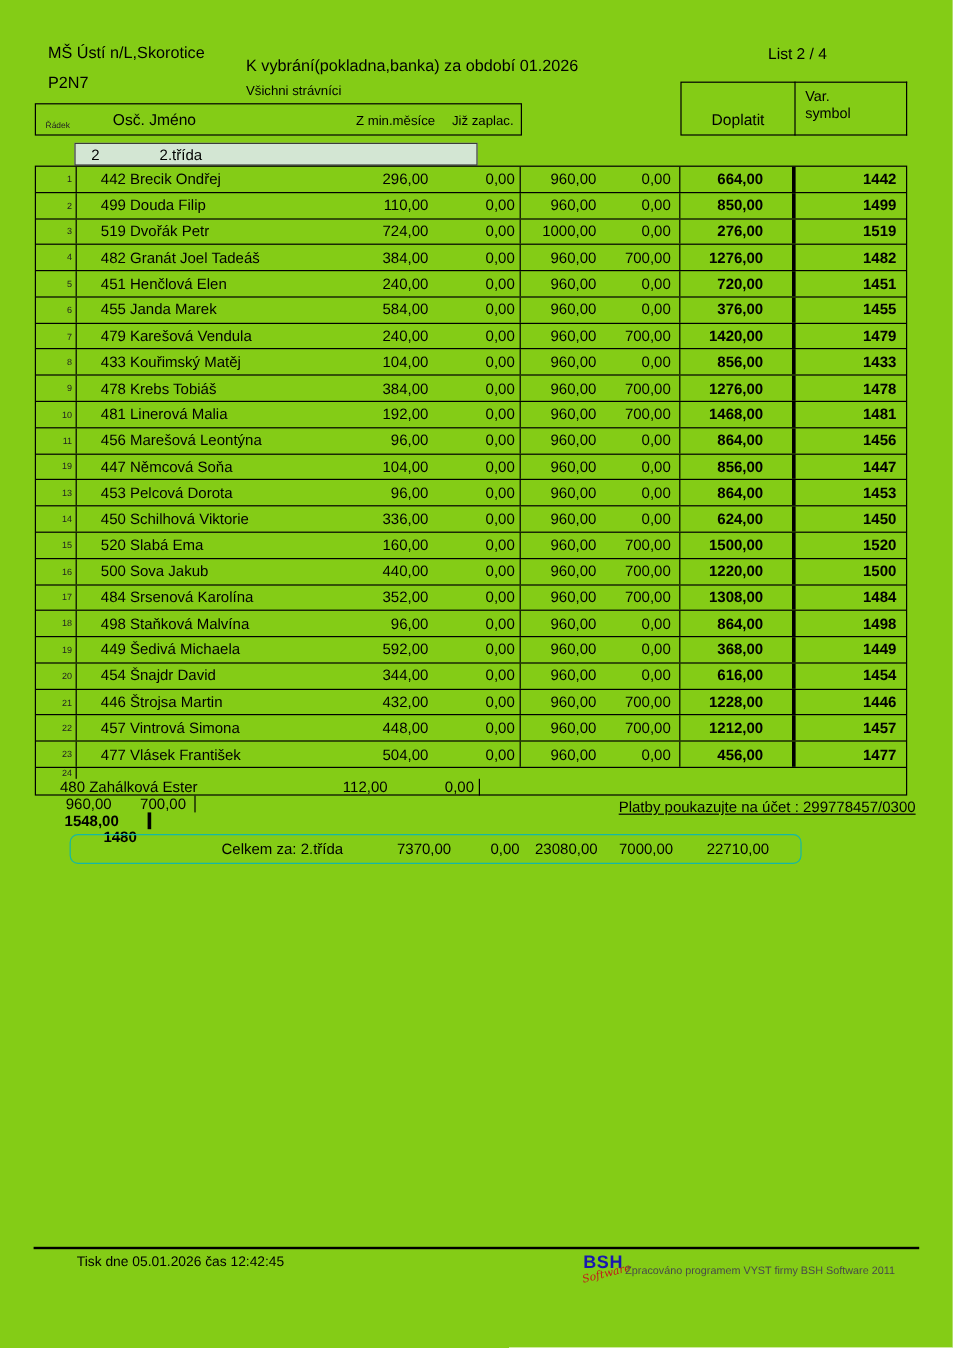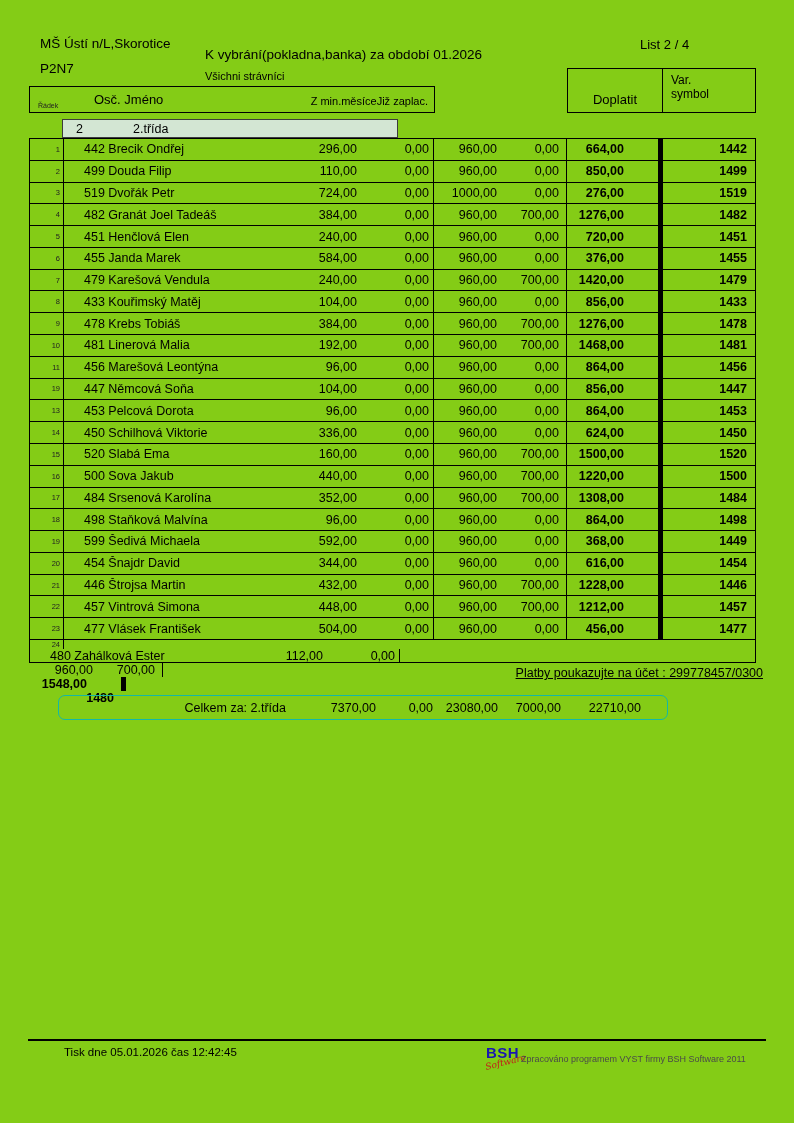--- a/index.html
+++ b/index.html
@@ -13,21 +13,21 @@
   .subtitle{left:205px;top:70px;font-size:11px;}
   .pageno{left:640px;top:37px;font-size:13px;}
   
   .hdr{border:1px solid #000;box-sizing:border-box;}
   .hdr-left{left:29px;top:86px;width:406px;height:27px;text-align:right;}
   .hdr-mid{left:434px;top:86px;width:134px;height:27px;border-left:none;display:flex;align-items:center;}
   .hdr-dopl{left:567px;top:68px;width:96px;height:45px;display:flex;align-items:flex-end;justify-content:center;}
   .hdr-var{left:662px;top:68px;width:94px;height:45px;border-left:none;}
   .radek-lbl{left:8px;bottom:3px;font-size:7px;color:#222;}
   .oscjmeno{left:64px;top:5px;font-size:13px;}
-  .hdr-nums{right:6px;top:8px;font-size:11px;display:flex;}
+  .hdr-nums{right:6px;top:8px;font-size:11px;display:flex;gap:14px;}
   .stravne-h{font-size:11.5px;padding-left:9px;flex:1;}
   .uplata-h{font-size:11.5px;text-align:right;padding-right:7px;width:60px;}
   .dopl-h{font-size:13px;padding-bottom:5px;}
   .var-h{font-size:12px;padding:4px 0 0 9px;line-height:14px;}
   
   .group{left:62px;top:119px;width:336px;height:19px;border:1px solid #3c3c3c;box-sizing:border-box;
          display:flex;align-items:center;font-size:12.5px;}
   .group .gnum{padding-left:13px;width:57px;}
   
   .tbl{left:29px;top:138px;width:727px;height:525px;border:1px solid #000;box-sizing:border-box;}
@@ -36,21 +36,21 @@
   .c{box-sizing:border-box;display:flex;align-items:center;}
   .c.num{width:34px;border-right:1px solid #000;justify-content:flex-end;padding-right:3px;
          font-size:7.5px;color:#222;}
   .c.main{width:370px;border-right:1px solid #000;}
   .c.main .nm{flex:1;padding-left:20px;white-space:nowrap;overflow:hidden;}
   .c.main .zmin{width:100px;text-align:right;}
   .c.main .jiz{width:72px;text-align:right;padding-right:4px;}
   .c.se{width:133px;border-right:1px solid #000;}
   .c.se .strav{flex:1;text-align:right;}
   .c.se .upl{width:62px;text-align:right;padding-right:7px;}
-  .c.dopl{width:96px;border-right:5px solid #000000;justify-content:flex-end;padding-right:34px;font-weight:bold;}
+  .c.dopl{width:96px;border-right:3px solid #000000;justify-content:flex-end;padding-right:24px;font-weight:bold;}
   .c.vars{width:92px;justify-content:flex-end;padding-right:8px;font-weight:bold;}
   
   .account{right:31px;top:666px;font-size:12.5px;text-decoration:underline;}
   .sumbox{left:58px;top:695px;width:610px;height:25px;border:1px solid #14b8a6;border-radius:7px;
           box-sizing:border-box;display:flex;align-items:center;font-size:12.5px;}
   .sumbox .s{text-align:right;white-space:nowrap;}
   .s-label{width:227px;}
   .s1{width:90px;} .s2{width:57px;} .s3{width:65px;} .s4{width:63px;} .s5{width:80px;}
   
   .footline{left:28px;top:1039px;width:738px;height:2px;background:#000;}
@@ -362,21 +362,21 @@
       <span class="strav">960,00</span>
       <span class="upl">0,00</span>
     </div>
     <div class="c dopl">864,00</div>
     <div class="c vars">1498</div>
   </div>
 
   <div class="row">
     <div class="c num">19</div>
     <div class="c main">
-      <span class="nm">599 Šedivá Michaela</span>
+      <span class="nm">449 Šedivá Michaela</span>
       <span class="zmin">592,00</span>
       <span class="jiz">0,00</span>
     </div>
     <div class="c se">
       <span class="strav">960,00</span>
       <span class="upl">0,00</span>
     </div>
     <div class="c dopl">368,00</div>
     <div class="c vars">1449</div>
   </div>

